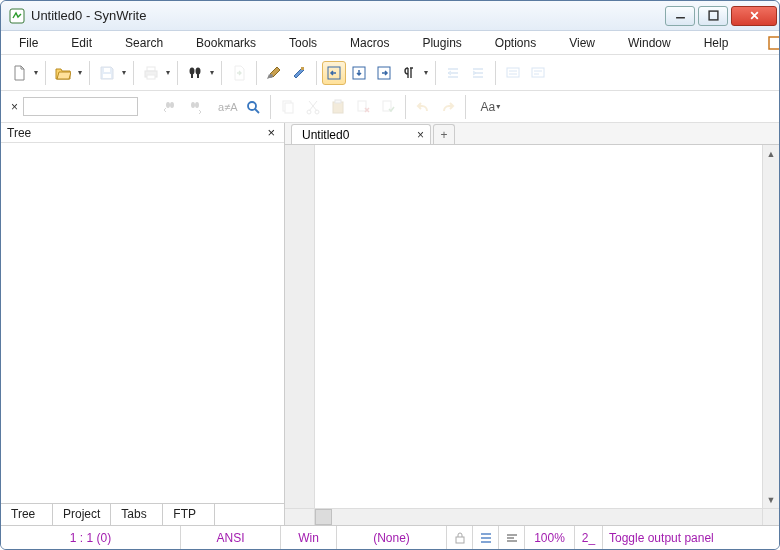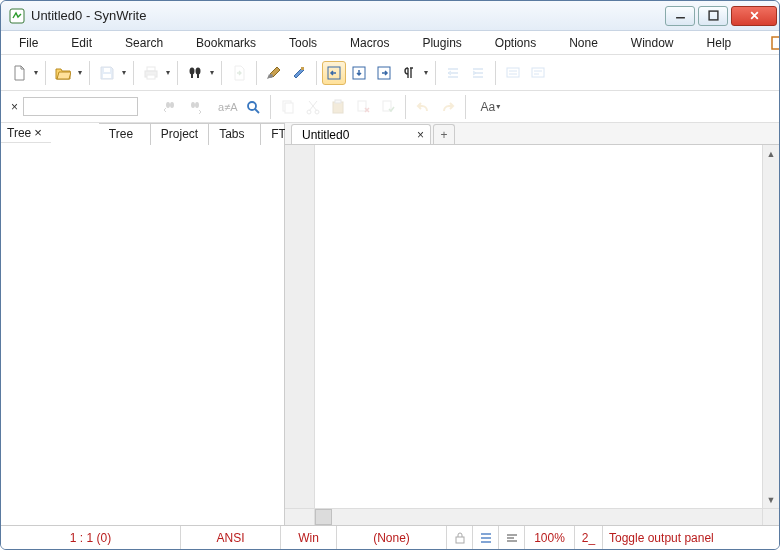--- a/index.html
+++ b/index.html
@@ -29,21 +29,21 @@
 .dd::after { content:"▾"; font-size:8px; color:#444;}
 .tbtn.disabled, .tbtn.disabled svg, .atext.disabled { opacity:0.45; }
 
 .toolbar2 { height:32px; }
 .search-x { font-size:12px; color:#333; padding:0 4px; cursor:default;}
 .searchbox { width:115px; height:19px; border:1px solid #c8c8c8; background:#fff; font-size:11px; padding:0 3px;}
 .atext { font-size:11px; color:#555; padding:0 2px; display:flex; align-items:center;margin-left:8px;}
 
 
 .mainrow { flex:1; display:flex; min-height:0;}
-.leftpane { width:284px; display:flex; flex-direction:row; border-right:1px solid #ccc;gap:24px;}
+.leftpane { width:284px; display:flex; flex-direction:column; border-right:1px solid #ccc;gap:24px;}
 .panehead { height:20px; display:flex; align-items:center; padding:0 6px; border-bottom:1px solid #e0e0e0;}
 .panehead .lbl { flex:1; color:#222;}
 .panehead .x { font-size:13px; color:#222; cursor:default; padding:0 3px;}
 .treebody { flex:1; background:#fff;}
 .lefttabs { height:22px; display:flex; border-top:1px solid #ccc;}
 .lefttab { flex:0 0 auto; padding:3px 10px; border-right:1px solid #ccc; color:#222; cursor:default; min-width:52px;}
 .lefttabs .fill { flex:1;}
 
 .rightpane { flex:1; display:flex; flex-direction:column; background:#fff; min-width:0;}
 .tabrow { height:22px; display:flex; align-items:flex-end; padding-left:6px; background:#f5f5f5; border-bottom:1px solid #ccc;}
@@ -58,21 +58,21 @@
 .vsb .thumb-up { position:absolute; top:0; left:0; right:0; height:17px; display:flex; align-items:center; justify-content:center; color:#666; font-size:9px;}
 .vsb .thumb-dn { position:absolute; bottom:0; left:0; right:0; height:17px; display:flex; align-items:center; justify-content:center; color:#666; font-size:9px;}
 .hsbrow { height:17px; display:flex; background:#f0f0f0; border-top:1px solid #ddd;}
 .hsbrow .g { width:30px; border-right:1px solid #ddd;}
 .hsbrow .track { flex:1; position:relative;}
 .hsbrow .thumb { position:absolute; left:0; top:0; bottom:0; width:17px; background:#dcdcdc; border:1px solid #c0c0c0;}
 .hsbrow .corner { width:17px; border-left:1px solid #ddd;}
 
 
 .statusbar { height:24px; display:flex; align-items:center; border-top:1px solid #ccc; background:#fff;}
-.scell { height:100%; display:flex; align-items:center; justify-content:center; border-right:1px solid #d6d6d6; padding:0 6px; color:#b91c1c; white-space:nowrap;}
+.scell { height:100%; display:flex; align-items:center; justify-content:center; border-right:1px solid #d6d6d6; padding:0 6px; color:#a21caf; white-space:nowrap;}
 .scell.small { padding:8px 4px;}
 
 svg { display:block; }
 .ico { width:16px; height:16px; }
 </style>
 </head>
 <body>
 
 <div class="titlebar">
   <span class="icon">
@@ -103,21 +103,21 @@
 
 <div class="menubar">
   <span class="menuitem">File</span>
   <span class="menuitem">Edit</span>
   <span class="menuitem">Search</span>
   <span class="menuitem">Bookmarks</span>
   <span class="menuitem">Tools</span>
   <span class="menuitem">Macros</span>
   <span class="menuitem">Plugins</span>
   <span class="menuitem">Options</span>
-  <span class="menuitem">None</span>
+  <span class="menuitem">View</span>
   <span class="menuitem">Window</span>
   <span class="menuitem">Help</span>
   <span class="spacer"></span>
   <span class="menu-right-icon">
       <svg class="ico" viewBox="0 0 16 16">
         <rect x="2" y="2" width="12" height="12" fill="none" stroke="#cc7a20" stroke-width="1.5"></rect>
       </svg>
     </span>
   <span class="menu-right-icon">✕</span>
   <span class="menu-right-icon">✕</span>

